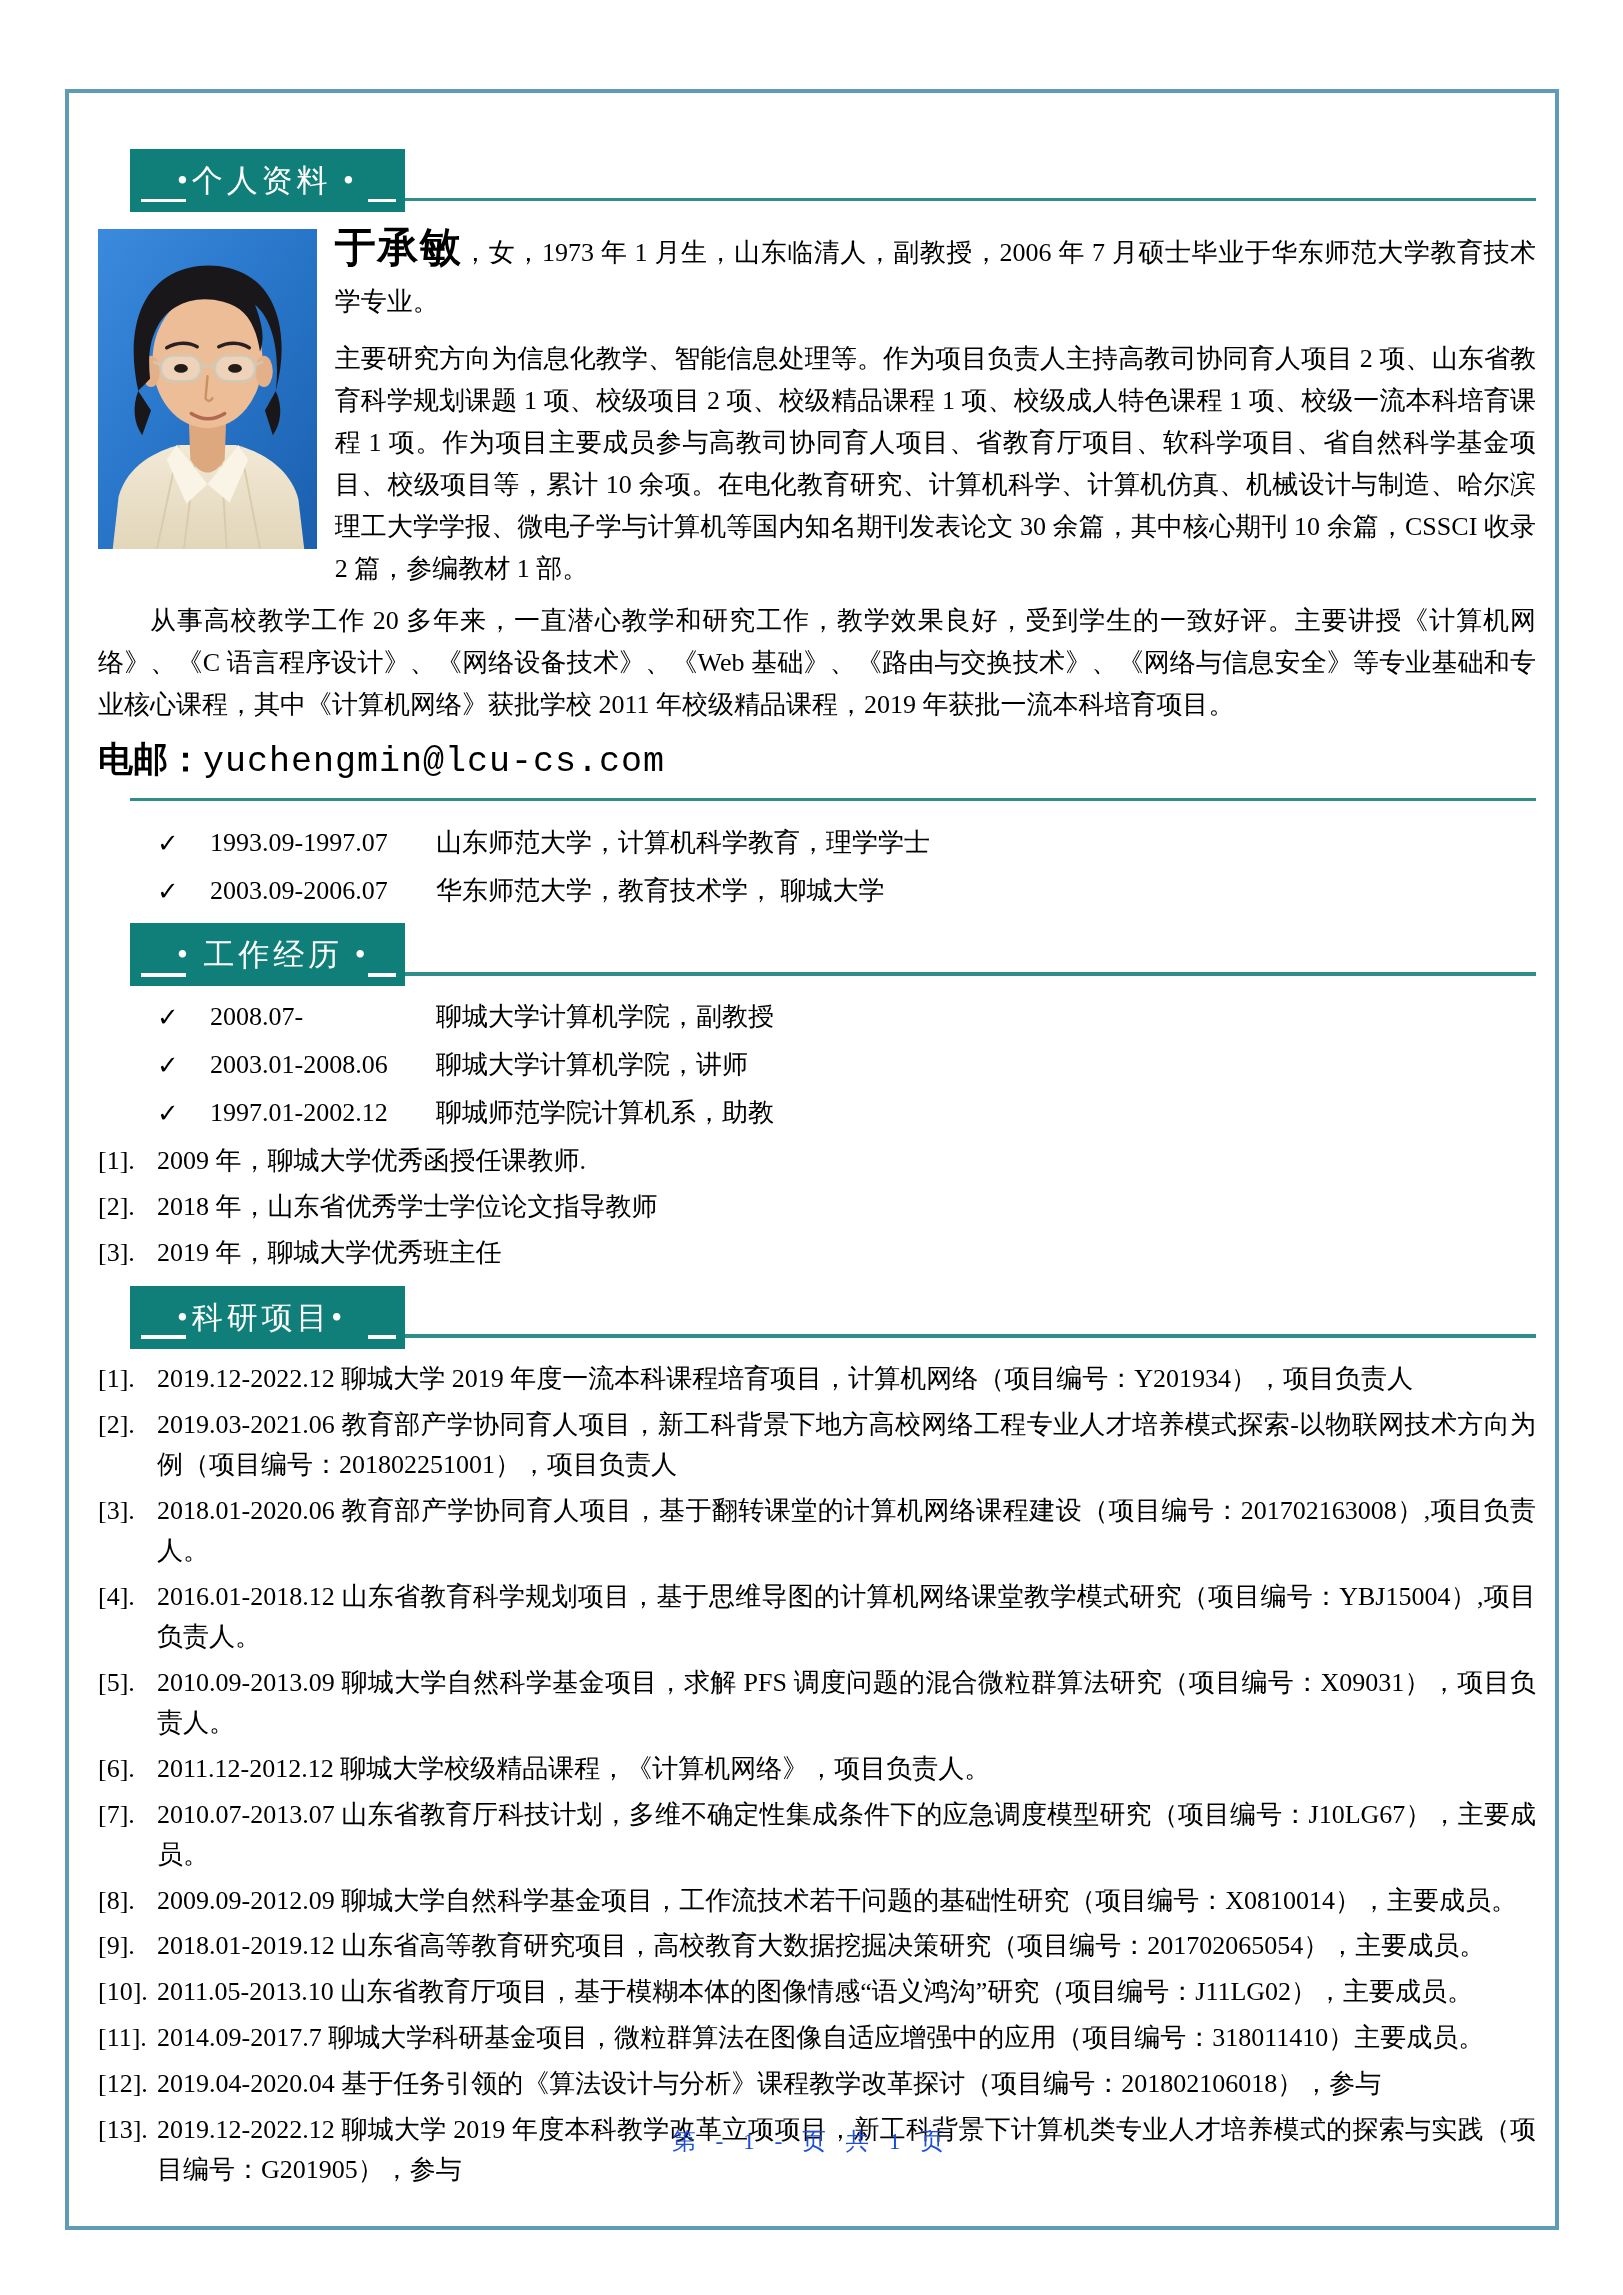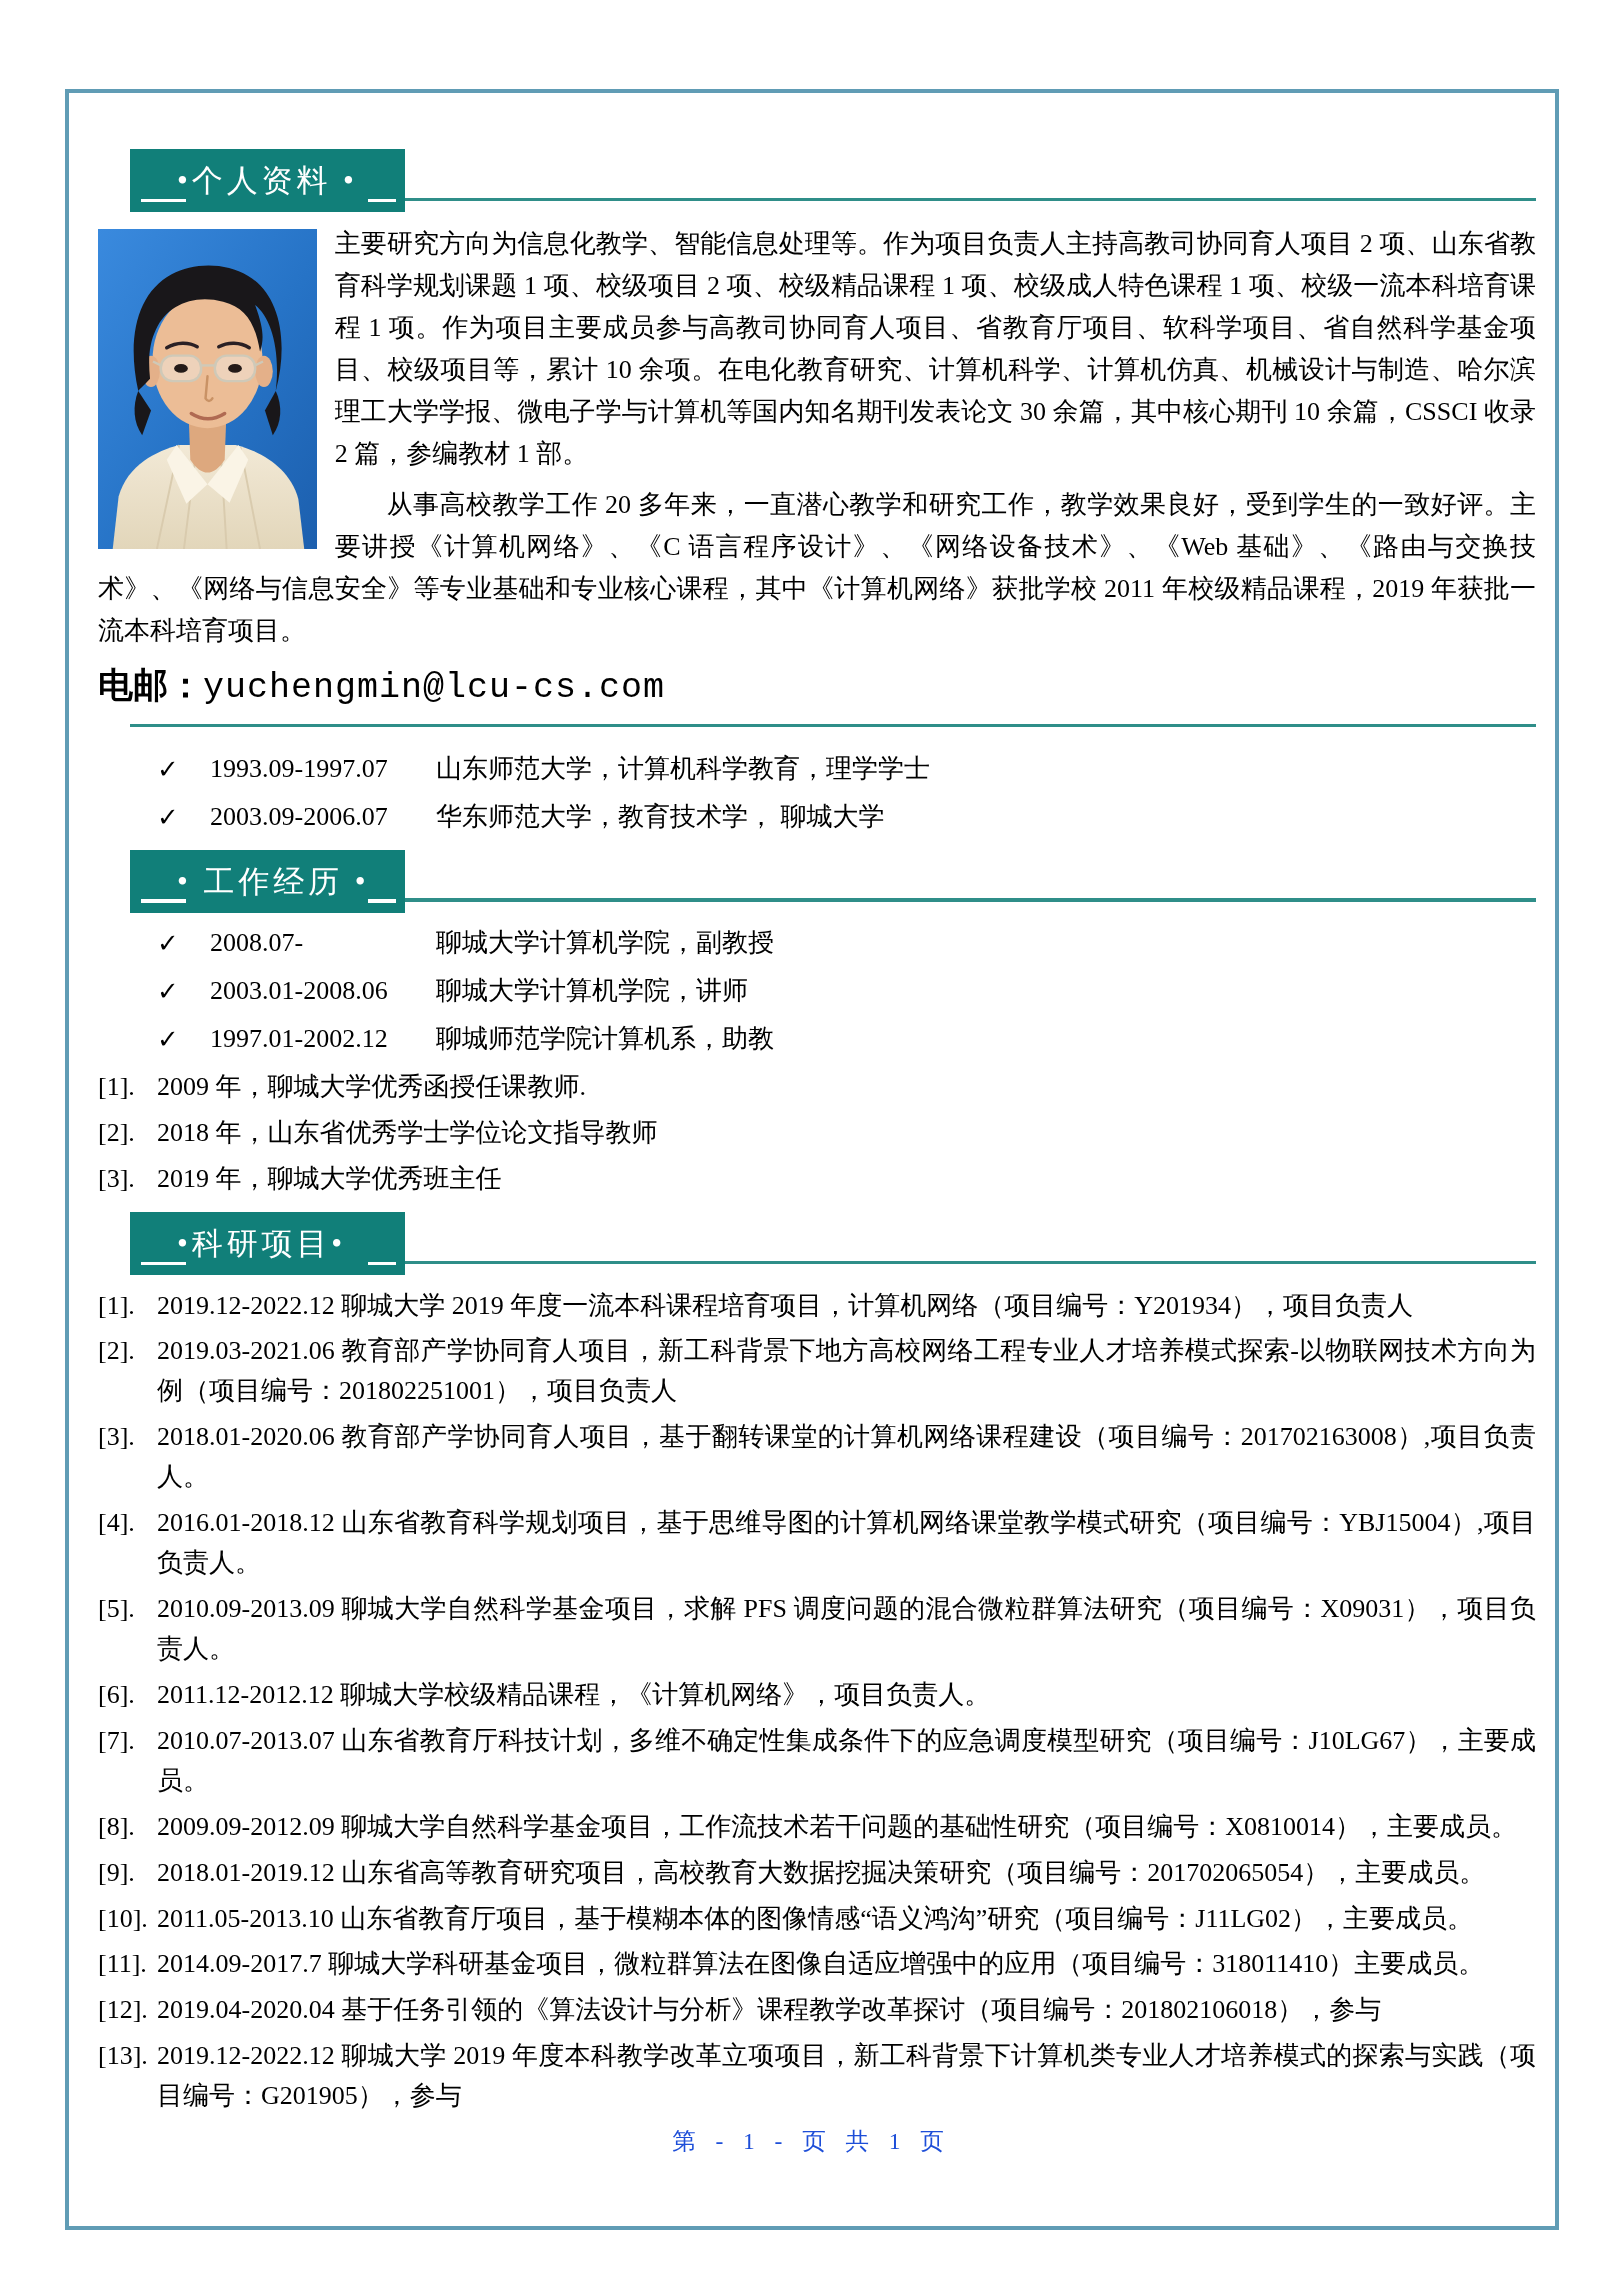--- a/index.html
+++ b/index.html
@@ -146,20 +146,21 @@
           <path d="M128 278 L112 270 M320 278 L336 270" stroke="#cfc9b8" stroke-width="5"></path>
 
           <ellipse cx="169" cy="284" rx="14" ry="9" fill="#241a18"></ellipse>
           <ellipse cx="279" cy="284" rx="14" ry="9" fill="#241a18"></ellipse>
 
           <path d="M223 300 L219 345 C223 352 229 352 233 345" stroke="#c99265" stroke-width="5" fill="none" stroke-linecap="round"></path>
           <path d="M190 376 C212 390 236 390 258 376" stroke="#b06a52" stroke-width="7" fill="none" stroke-linecap="round"></path>
         </svg>
       </div>
 
+      <p class="p-name"><span class="name">于承敏</span><span>，女，1973 年 1 月生，山东临清人，副教授，2006 年 7 月硕士毕业于华东师范大学教育技术学专业。</span></p>
 
       <p>主要研究方向为信息化教学、智能信息处理等。作为项目负责人主持高教司协同育人项目 2 项、山东省教育科学规划课题 1 项、校级项目 2 项、校级精品课程 1 项、校级成人特色课程 1 项、校级一流本科培育课程 1 项。作为项目主要成员参与高教司协同育人项目、省教育厅项目、软科学项目、省自然科学基金项目、校级项目等，累计 10 余项。在电化教育研究、计算机科学、计算机仿真、机械设计与制造、哈尔滨理工大学学报、微电子学与计算机等国内知名期刊发表论文 30 余篇，其中核心期刊 10 余篇，CSSCI 收录 2 篇，参编教材 1 部。</p>
 
       <p class="p-teach">从事高校教学工作 20 多年来，一直潜心教学和研究工作，教学效果良好，受到学生的一致好评。主要讲授《计算机网络》、《C 语言程序设计》、《网络设备技术》、《Web 基础》、《路由与交换技术》、《网络与信息安全》等专业基础和专业核心课程，其中《计算机网络》获批学校 2011 年校级精品课程，2019 年获批一流本科培育项目。</p>
     </div>
 
     <div class="email-line">
       <span class="email-label">电邮：</span><span class="email-value">yuchengmin@lcu-cs.com</span>
     </div>
 

